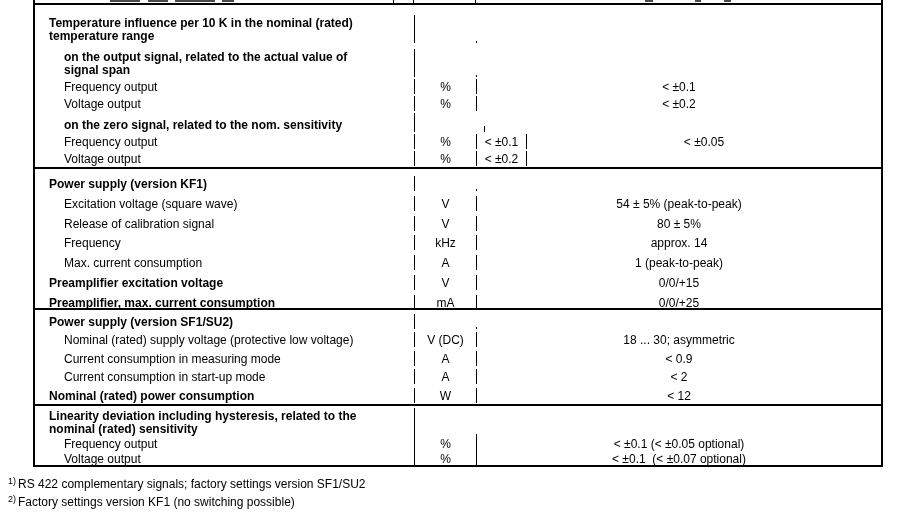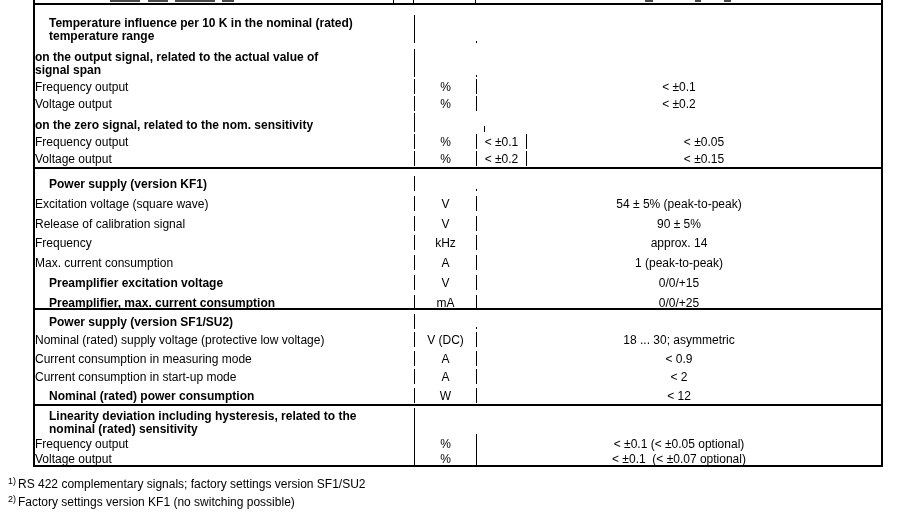--- a/index.html
+++ b/index.html
@@ -29,21 +29,21 @@
   .s1 .row:nth-child(5) .cell{padding-top:6px;}
   .s2 .row{height:19.85px;}
   .s3 .row{height:18.6px;}
   .s4 .row:nth-child(1){height:30px;}
   .s4 .row:nth-child(2),.s4 .row:nth-child(3){height:15px;}
 
   .cell{padding-top:2px;}
   .cell-param{width:380px;border-right:1px solid #000;padding-right:6px;
               white-space:nowrap;overflow:hidden;}
   .indent0{padding-left:14px;}
-  .indent1{margin-top:18px;}
+  .indent1{padding-left:29px;margin-top:18px;}
   .bold{font-weight:bold;}
   .cell-unit{width:62px;border-right:1px solid #000;text-align:center;}
   .cell-subvalue{width:50px;border-right:1px solid #000;text-align:center;}
   .cell-value{flex:1;text-align:center;white-space:pre;}
 
   .footnotes{position:absolute;left:8px;top:474px;font-size:12px;line-height:15px;}
   .footnote{white-space:nowrap;}
   .fn-marker{font-size:9px;vertical-align:4px;}
   .fn-text{margin-left:2px;}
 </style>
@@ -111,21 +111,20 @@
         <div class="cell cell-unit">%</div>
         <div class="cell cell-subvalue">&lt; ±0.1</div>
         <div class="cell cell-value">&lt; ±0.05</div>
       </div>
       <div class="row">
         <div class="cell cell-param indent1">
           <div>Voltage output</div>
         </div>
         <div class="cell cell-unit">%</div>
         <div class="cell cell-subvalue">&lt; ±0.2</div>
-        <div class="cell cell-value">&lt; ±0.15</div>
       </div>
     </div>
     <div class="section s2">
       <div class="row">
         <div class="cell cell-param indent0 bold">
           <div>Power supply (version KF1)</div>
         </div>
         <div class="cell cell-unit"></div>
         <div class="cell cell-value"></div>
       </div>
@@ -134,21 +133,21 @@
           <div>Excitation voltage (square wave)</div>
         </div>
         <div class="cell cell-unit">V</div>
         <div class="cell cell-value">54 ± 5% (peak-to-peak)</div>
       </div>
       <div class="row">
         <div class="cell cell-param indent1">
           <div>Release of calibration signal</div>
         </div>
         <div class="cell cell-unit">V</div>
-        <div class="cell cell-value">90 ± 5%</div>
+        <div class="cell cell-value">80 ± 5%</div>
       </div>
       <div class="row">
         <div class="cell cell-param indent1">
           <div>Frequency</div>
         </div>
         <div class="cell cell-unit">kHz</div>
         <div class="cell cell-value">approx. 14</div>
       </div>
       <div class="row">
         <div class="cell cell-param indent1">

